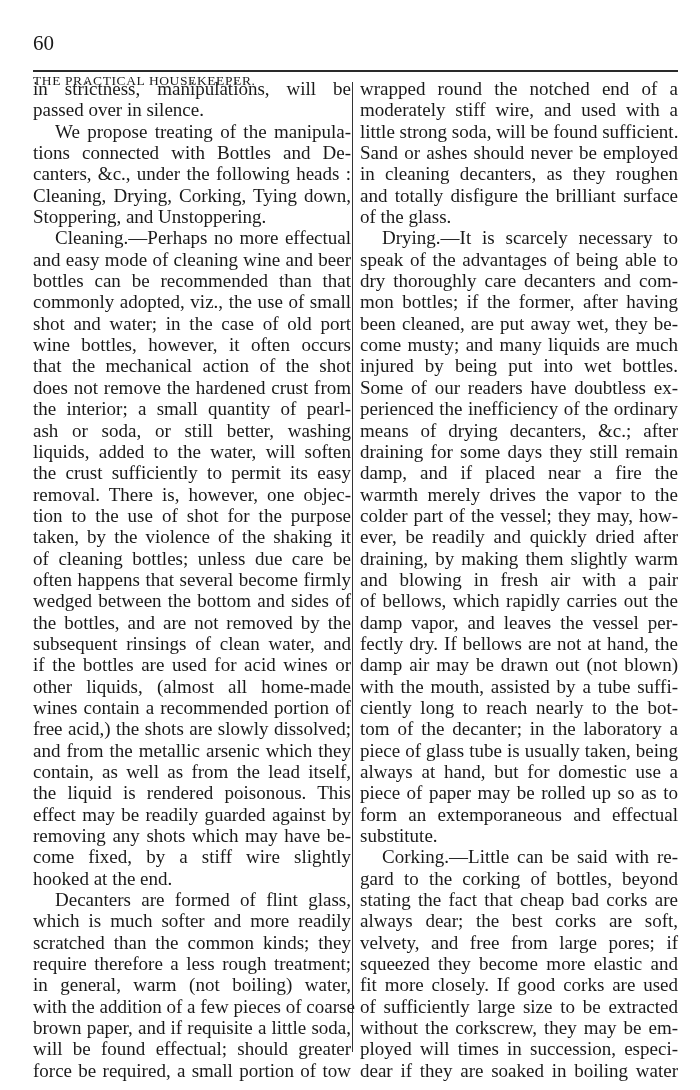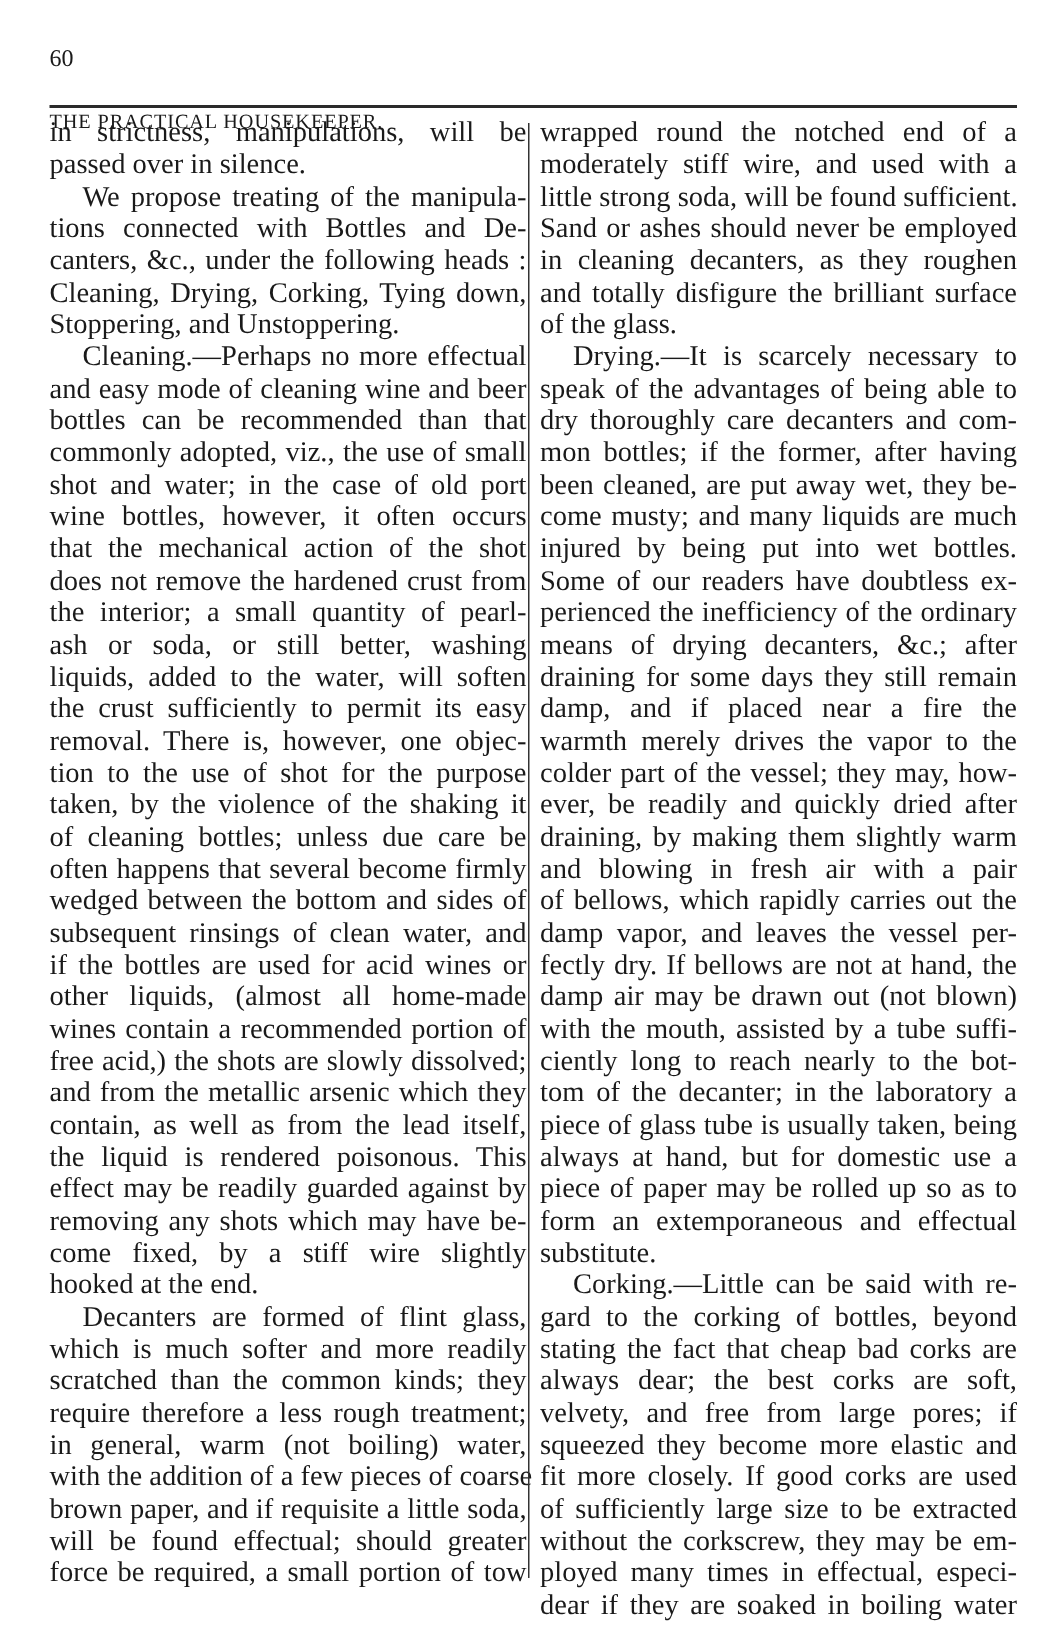--- a/index.html
+++ b/index.html
@@ -1,19 +1,19 @@
 <!DOCTYPE html>
 <html><head>
 <meta charset="utf-8">
 <style>
   html, body { margin: 0; padding: 0; background: #ffffff; }
   body { width: 700px; height: 1090px; position: relative; overflow: hidden;
          font-family: "Liberation Serif", "DejaVu Serif", serif; color: #1a1a1a; }
   .header { position: absolute; top: 31px; left: 33px; width: 645px; height: 30px; }
-  .page-num { position: absolute; left: 0; top: 0; font-size: 16px; }
+  .page-num { position: absolute; left: 0; top: 0; font-size: 21px; }
   .running-title { position: absolute; left: 0; right: 0; top: 5px; text-align: left;
                    font-size: 13.5px; letter-spacing: 0.6px; margin-top: 37px; }
   .rule { position: absolute; top: 70px; left: 33px; width: 645px; height: 2px; background: #2a2a2a; }
   .col { position: absolute; top: 78px; width: 318px; font-size: 19px; line-height: 21.35px; }
   .col-left { left: 33px; }
   .col-right { left: 360px; }
   .divider { position: absolute; left: 352px; top: 82px; width: 1px; height: 970px; background: #333; }
   .line { display: block; white-space: nowrap; text-align: justify; text-align-last: justify; height: 21.35px; overflow: visible; }
   .line.last { text-align-last: left; }
   .line.indent { padding-left: 22px; }
@@ -47,20 +47,21 @@
     <span class="line"><span>the interior; a small quantity of pearl-</span></span>
     <span class="line"><span>ash or soda, or still better, washing</span></span>
     <span class="line"><span>liquids, added to the water, will soften</span></span>
     <span class="line"><span>the crust sufficiently to permit its easy</span></span>
     <span class="line"><span>removal. There is, however, one objec-</span></span>
     <span class="line"><span>tion to the use of shot for the purpose</span></span>
     <span class="line"><span>taken, by the violence of the shaking it</span></span>
     <span class="line"><span>of cleaning bottles; unless due care be</span></span>
     <span class="line"><span>often happens that several become firmly</span></span>
     <span class="line"><span>wedged between the bottom and sides of</span></span>
+    <span class="line"><span>the bottles, and are not removed by the</span></span>
     <span class="line"><span>subsequent rinsings of clean water, and</span></span>
     <span class="line"><span>if the bottles are used for acid wines or</span></span>
     <span class="line"><span>other liquids, (almost all home-made</span></span>
     <span class="line"><span>wines contain a recommended portion of</span></span>
     <span class="line"><span>free acid,) the shots are slowly dissolved;</span></span>
     <span class="line"><span>and from the metallic arsenic which they</span></span>
     <span class="line"><span>contain, as well as from the lead itself,</span></span>
     <span class="line"><span>the liquid is rendered poisonous. This</span></span>
     <span class="line"><span>effect may be readily guarded against by</span></span>
     <span class="line"><span>removing any shots which may have be-</span></span>
@@ -116,15 +117,15 @@
     <span class="line last"><span>substitute.</span></span>
     <span class="line indent"><span class="it">Corking.</span><span>—Little can be said with re-</span></span>
     <span class="line"><span>gard to the corking of bottles, beyond</span></span>
     <span class="line"><span>stating the fact that cheap bad corks are</span></span>
     <span class="line"><span>always dear; the best corks are soft,</span></span>
     <span class="line"><span>velvety, and free from large pores; if</span></span>
     <span class="line"><span>squeezed they become more elastic and</span></span>
     <span class="line"><span>fit more closely. If good corks are used</span></span>
     <span class="line"><span>of sufficiently large size to be extracted</span></span>
     <span class="line"><span>without the corkscrew, they may be em-</span></span>
-    <span class="line"><span>ployed many times in effectual, especi-</span></span>
+    <span class="line"><span>ployed will times in succession, especi-</span></span>
     <span class="line"><span>dear if they are soaked in boiling water</span></span>
   </div>
 
 </body></html>

